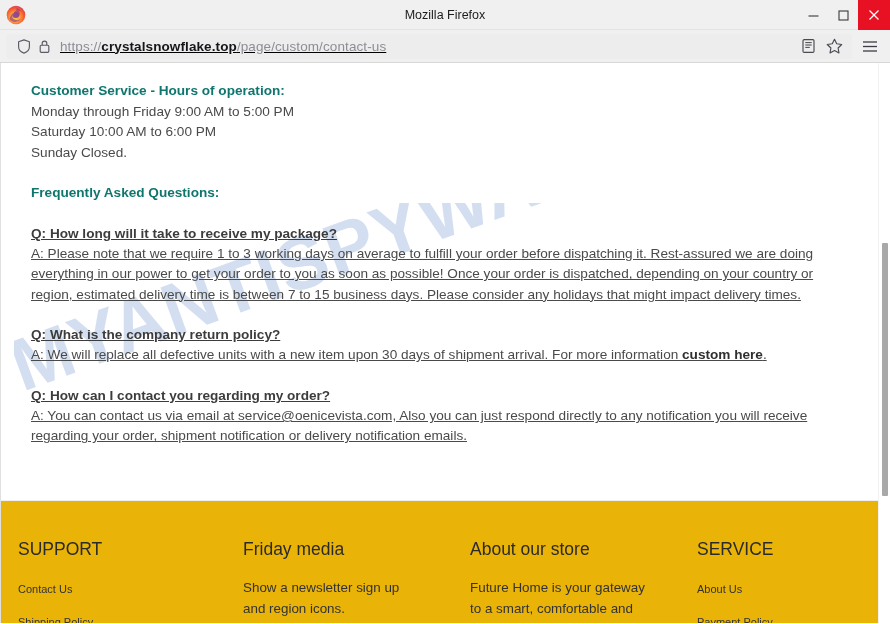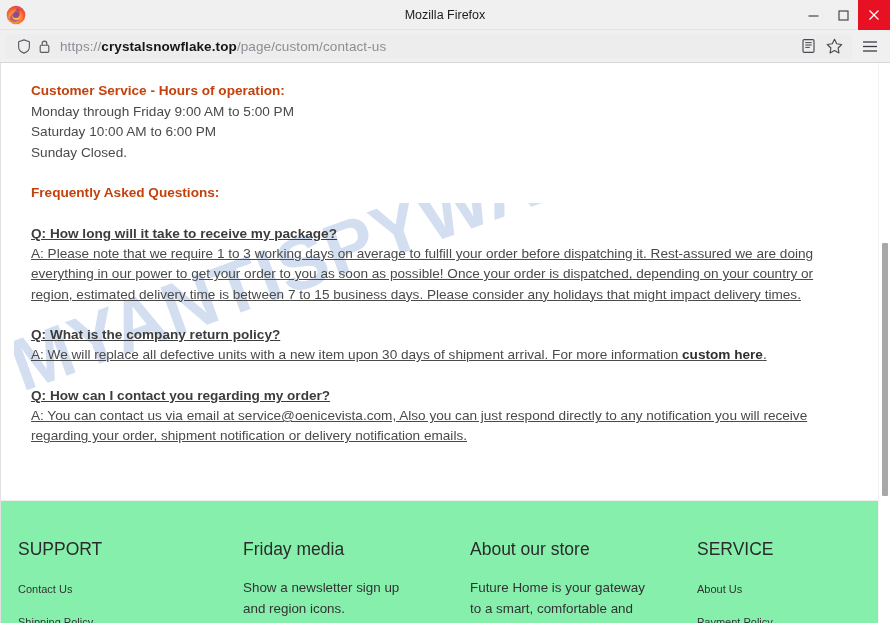--- a/index.html
+++ b/index.html
@@ -78,20 +78,21 @@
 
   #urlbar {
     flex: 1 1 auto;
     height: 25px;
     background: #ededed;
     border-radius: 3px;
     display: flex;
     align-items: center;
     padding: 0 6px 0 8px;
     min-width: 0;
+    text-decoration: underline;
   }
 
   .ub-icon {
     flex: 0 0 auto;
     width: 20px;
     height: 20px;
     display: flex;
     align-items: center;
     justify-content: center;
     color: #5b5b66;
@@ -179,21 +180,21 @@
 
   #content {
     position: relative;
     z-index: 1;
     padding: 18px 31px 0 31px;
   }
 
   .faq-head {
     font-size: 13.6px;
     font-weight: bold;
-    color: #c2410c;
+    color: #0f766e;
     line-height: 20.5px;
   }
   .faq-line {
     font-size: 13.6px;
     color: #4a4a4a;
     line-height: 20.5px;
   }
   .blk-gap { height: 20px; }
 
   .qa { position: relative; }
@@ -213,21 +214,21 @@
   }
   .a b { color: #2f2f2f; font-weight: bold; }
 
   
   #site-footer {
     position: absolute;
     left: 0;
     top: 437px;
     width: 878px;
     height: 123px;
-    background: #86efac;
+    background: #eab308;
     border-top: 1px solid #efefef;
     z-index: 1;
   }
 
   #footer-cols {
     position: relative;
     display: flex;
     padding: 37px 0 0 18px;
   }
   .fcol { flex: 0 0 auto; }

